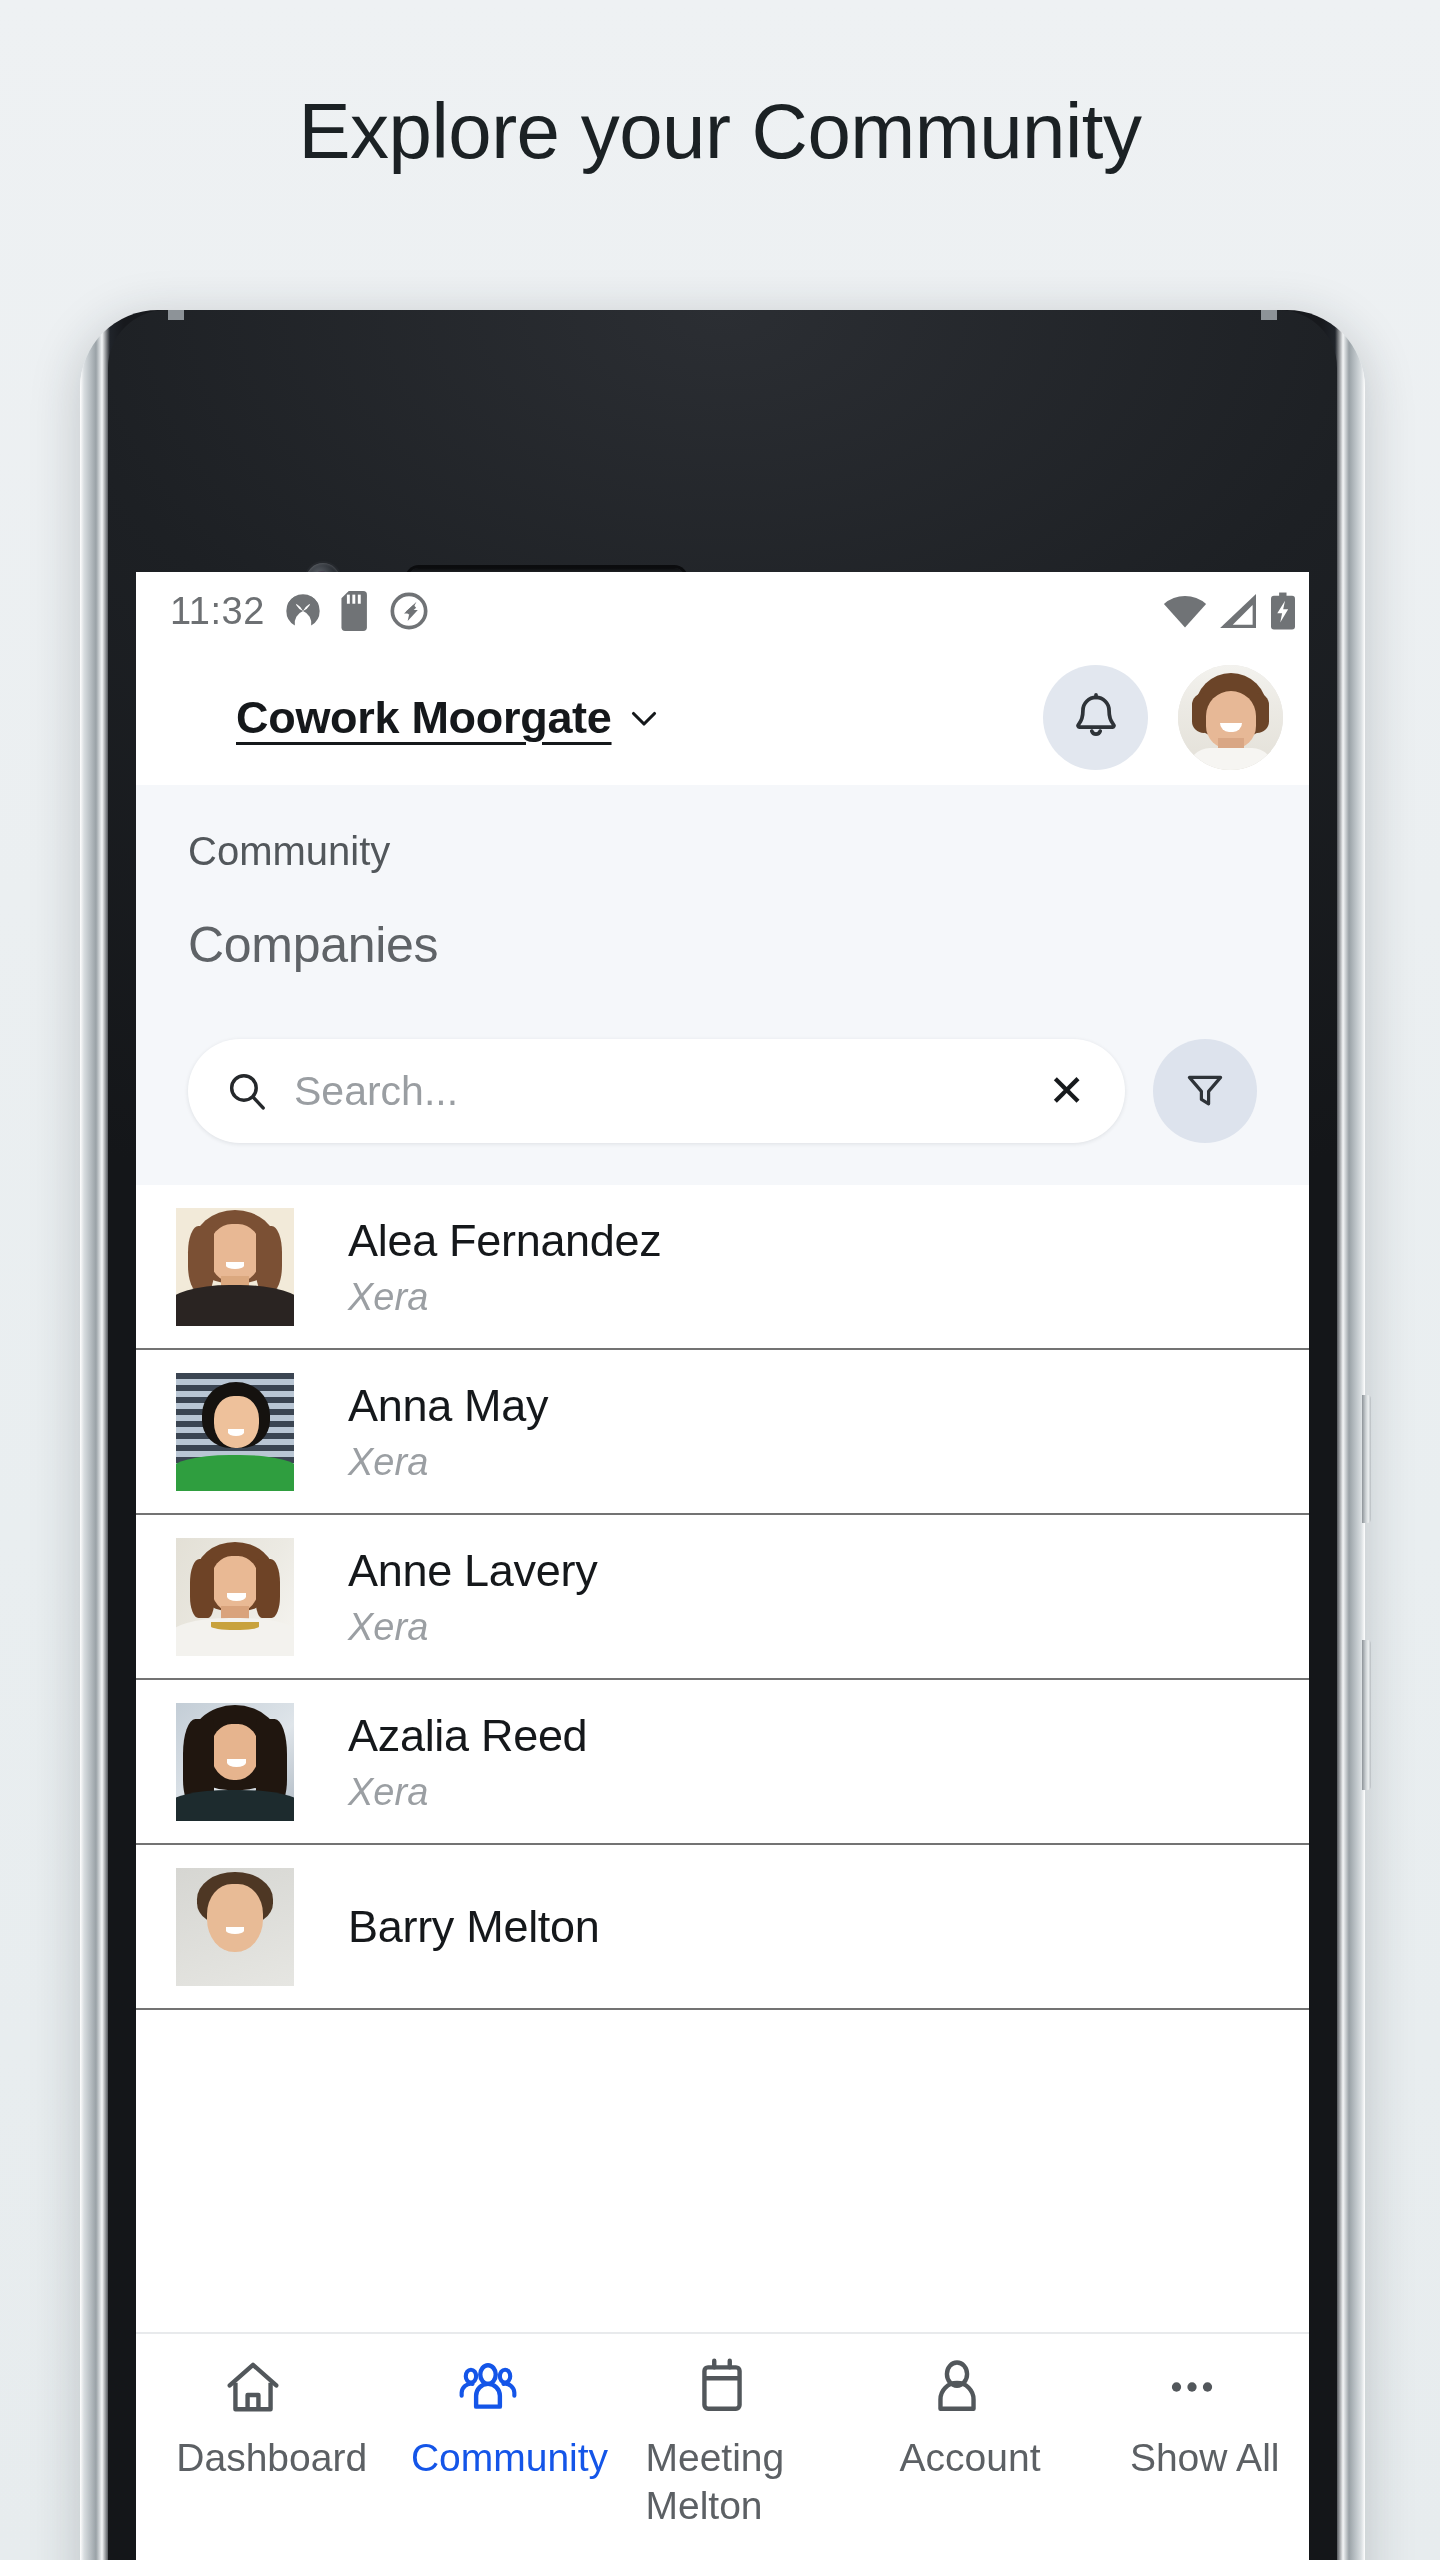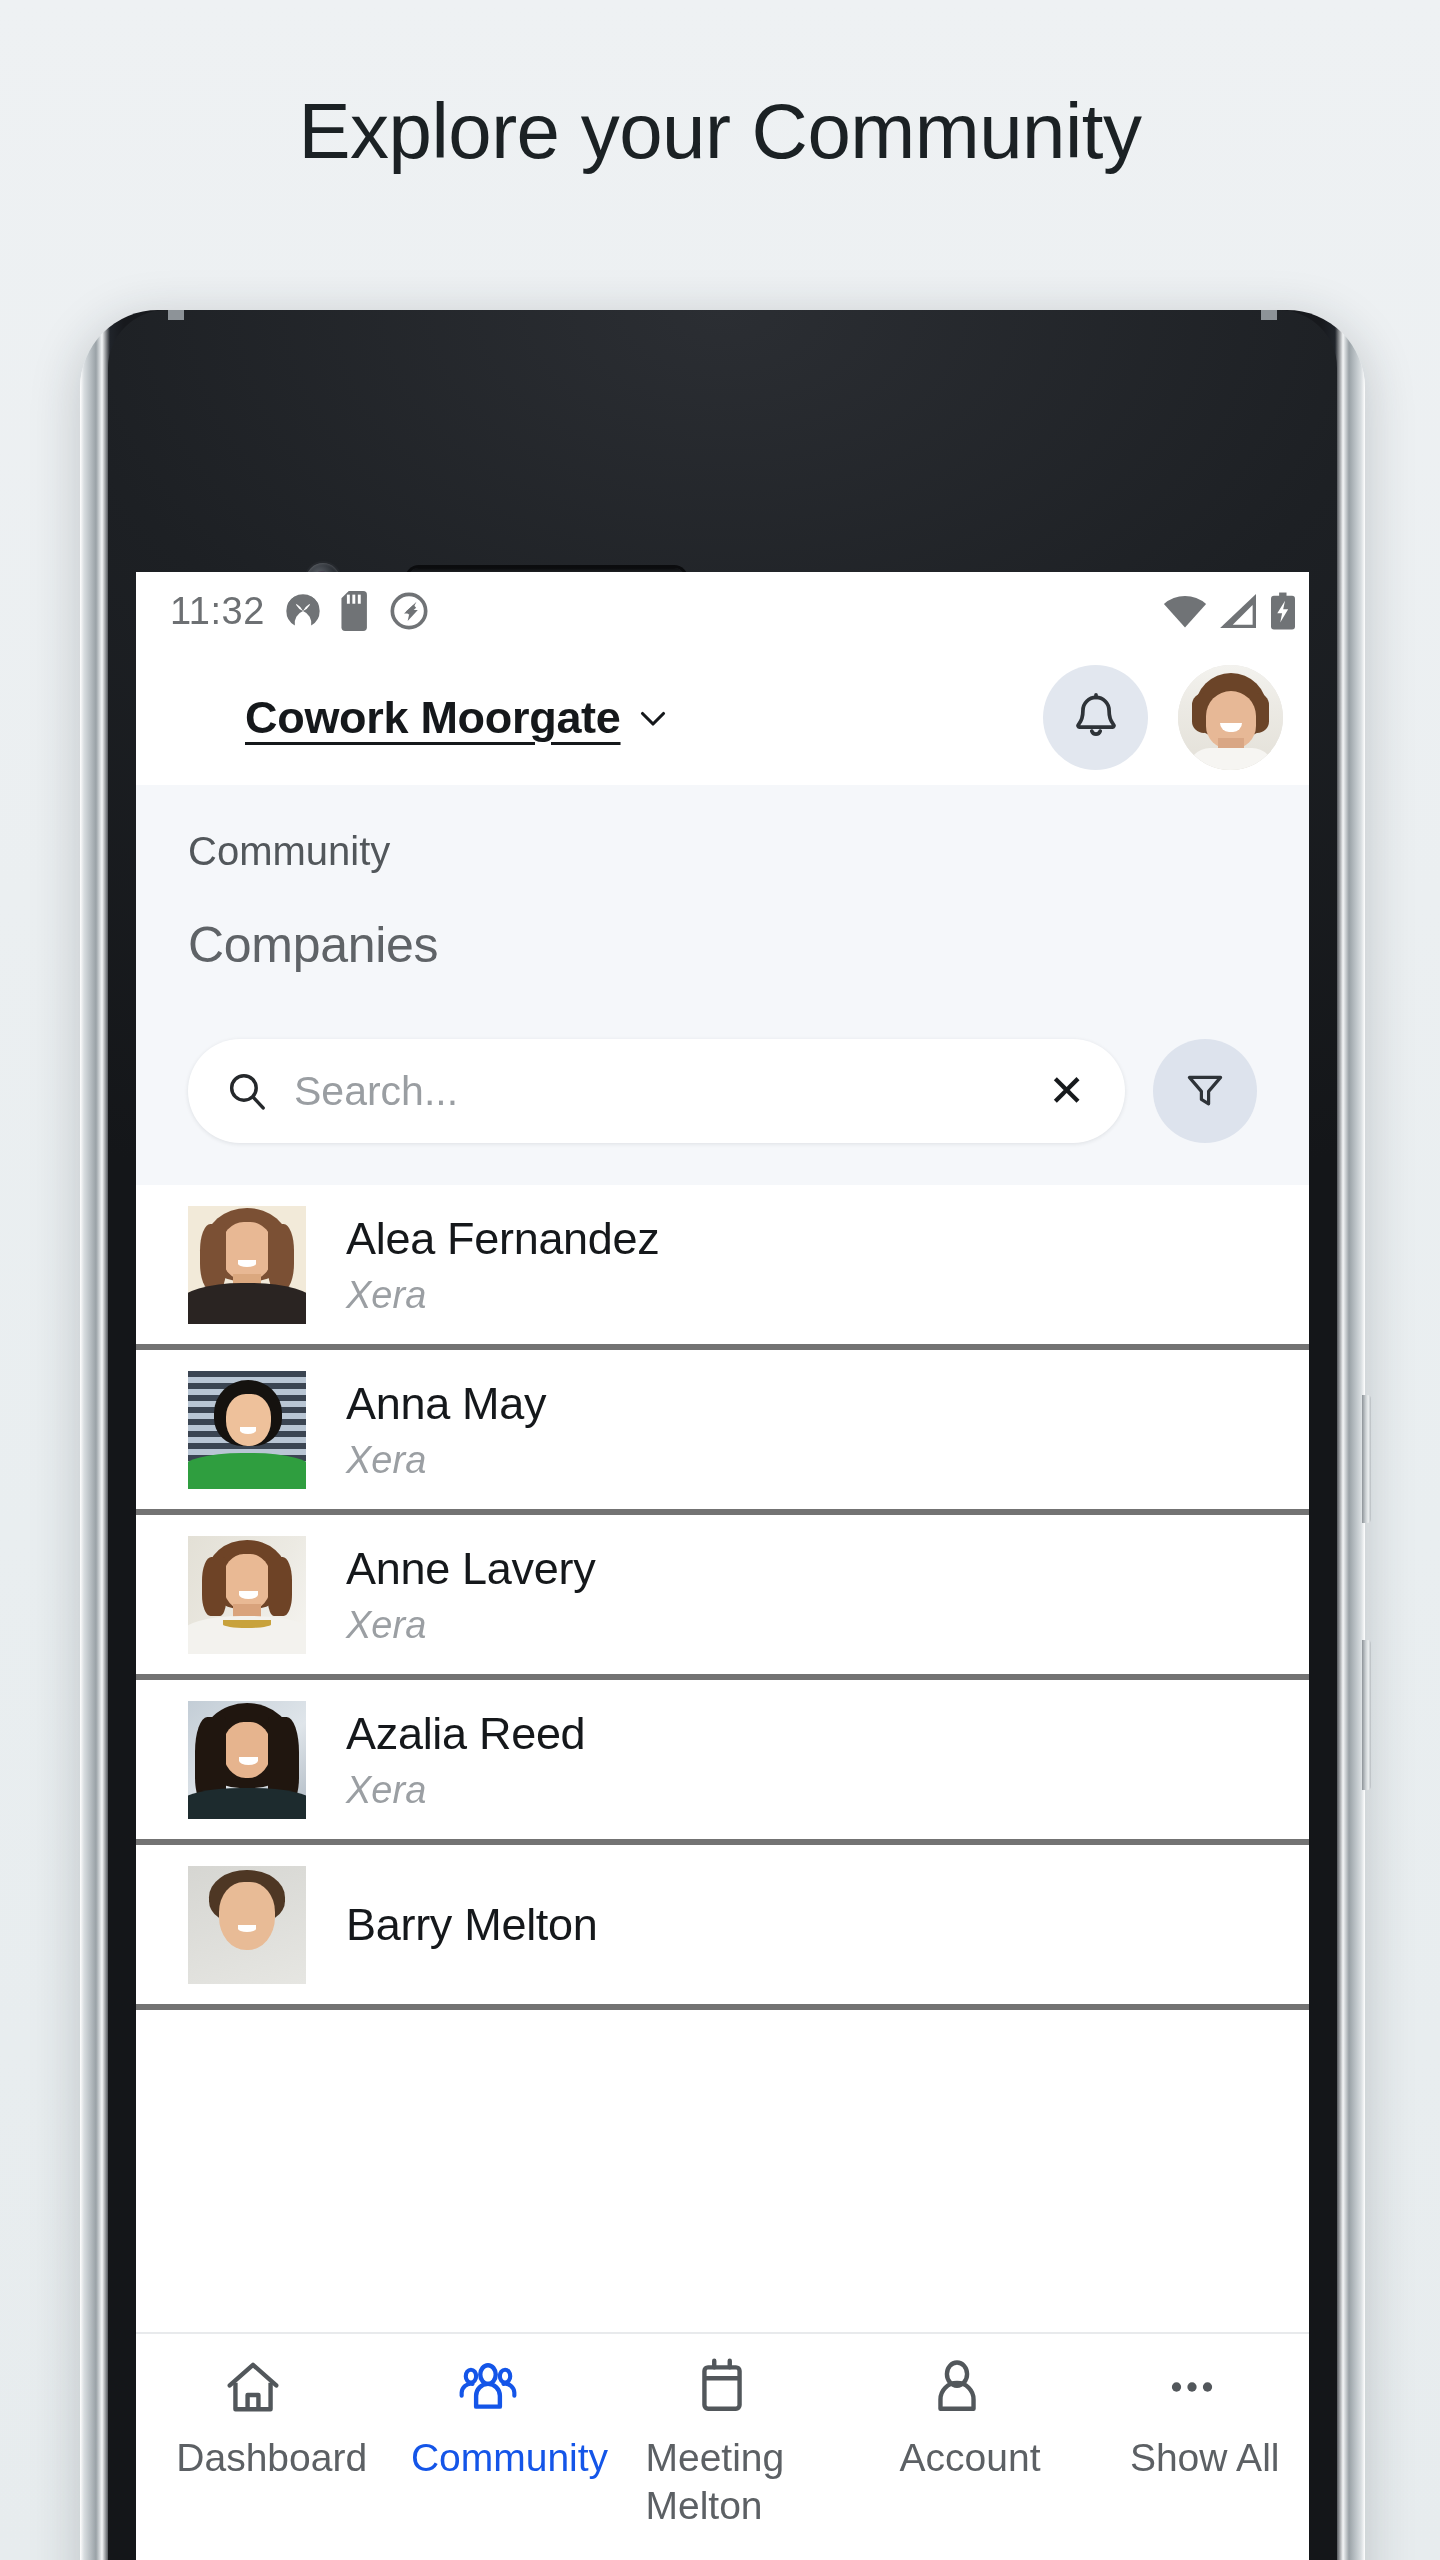--- a/index.html
+++ b/index.html
@@ -159,21 +159,21 @@
   }
   .sicon { display: block; }
 
   
   .appbar {
     flex: 0 0 auto;
     height: 135px;
     background: #ffffff;
     display: flex;
     align-items: center;
-    padding: 0 26px 0 17px;
+    padding: 0 26px 0 8px;
   }
   .venue {
     margin-left: 92px;
     display: flex;
     align-items: center;
     gap: 14px;
     cursor: pointer;
   }
   .venue-name {
     font-size: 45px;
@@ -304,23 +304,24 @@
   
   .member-list {
     flex: 1 1 auto;
     background: #ffffff;
     overflow: hidden;
   }
   .member-row {
     display: flex;
     align-items: center;
     height: 165px;
-    padding-left: 52px;
-    border-bottom: 6px solid #737373;
-    cursor: pointer;
+    padding-left: 40px;
+    border-bottom: 2px solid #737373;
+    cursor: pointer;
+    gap: 14px;
   }
   .m-avatar {
     width: 118px;
     height: 118px;
     flex: 0 0 auto;
     overflow: hidden;
     position: relative;
     background: #dcdcdc;
   }
   .m-text { margin-left: 40px; }

